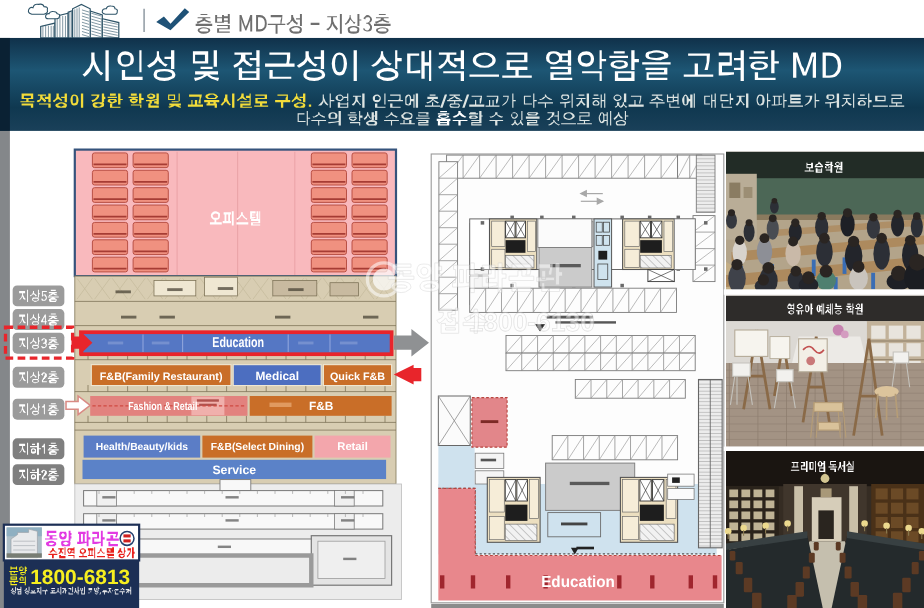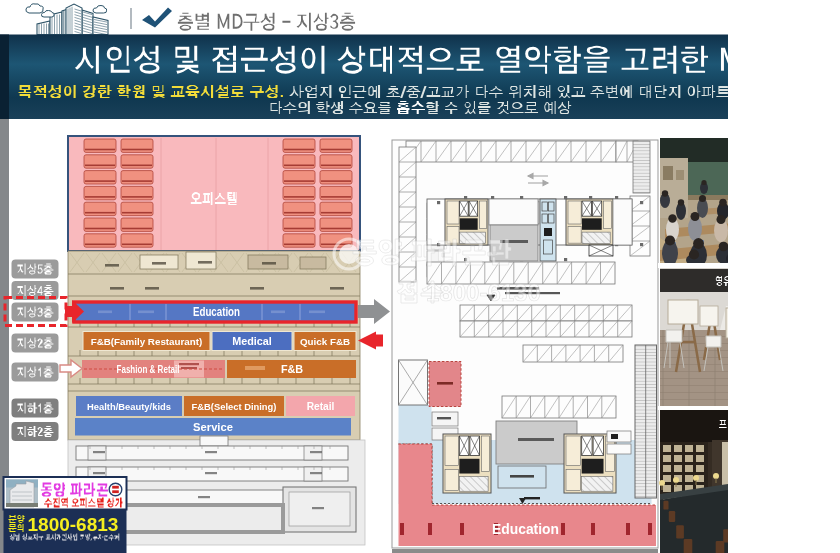--- a/index.html
+++ b/index.html
@@ -1,14 +1,14 @@
 <!DOCTYPE html>
 <html><head><meta charset="utf-8"><style>
 html,body{margin:0;padding:0;background:#fff;}
-.slide{position:relative;width:728px;height:553px;overflow:hidden;font-family:"Liberation Sans",sans-serif;}
+.slide{position:relative;width:840px;height:553px;overflow:hidden;font-family:"Liberation Sans",sans-serif;}
 </style></head><body>
 <div class="slide">
 <svg width="840" height="553" viewBox="0 0 840 553">
 <defs>
 <linearGradient id="bandg" x1="0" y1="0" x2="0" y2="1">
 <stop offset="0" stop-color="#10314a"></stop>
           <stop offset="0.35" stop-color="#1d5674"></stop>
 <stop offset="0.75" stop-color="#0f3850"></stop>
           <stop offset="1" stop-color="#1a4059"></stop>
 </linearGradient>

